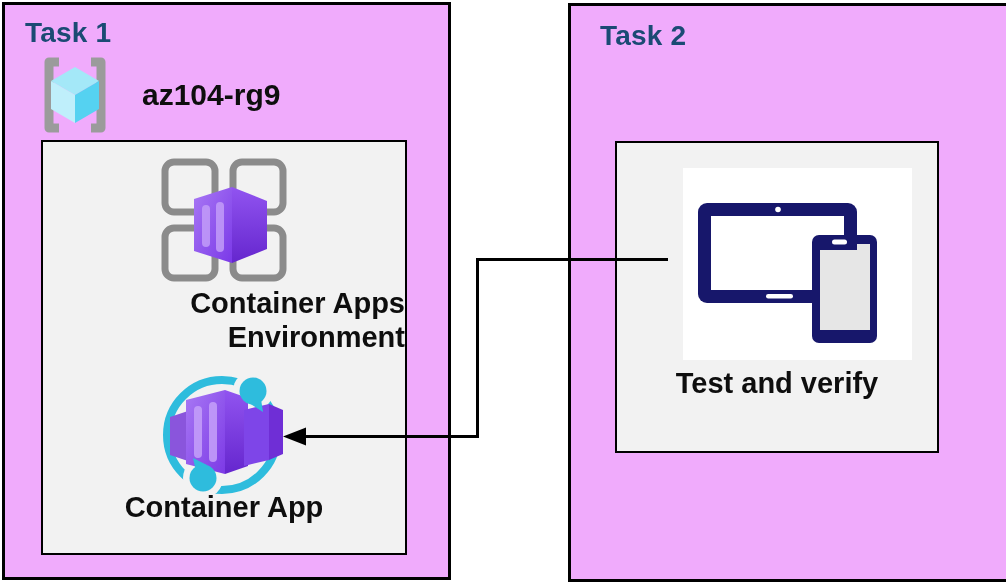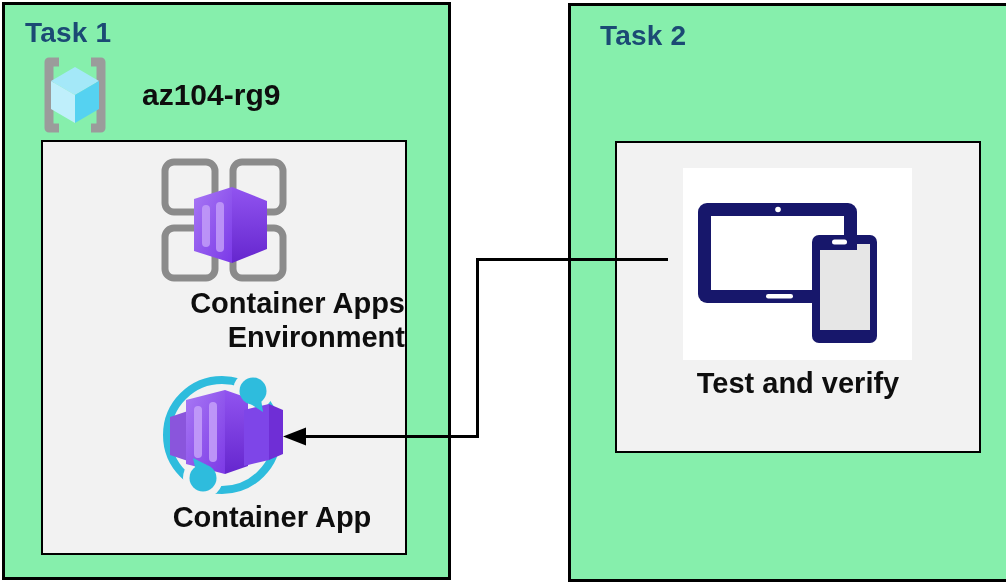--- a/index.html
+++ b/index.html
@@ -1,39 +1,39 @@
 <!DOCTYPE html>
 <html style="--task-label: #1B4A74; --text: #0E0E0E; --border: #000000; --panel-fill: #F2F2F2; --device-navy: #17176B; --app-cyan: #2EBCDD; --square-gray: #8B8B8B; --bracket-gray: #9B9B9B; --cube-top: #A4E8F8; --cube-left: #BFEFFB; --cube-right: #55D2F1; --purple-light: #A478F2; --purple-dark: #7C3AE6;"><head>
 <meta charset="utf-8">
 <style>
   * { margin:0; padding:0; box-sizing:border-box; }
   body { background:#fff; font-family:"Liberation Sans", sans-serif; }
   .canvas { position:relative; width:1006px; height:584px; background:#fff; overflow:hidden; }
 
-  .task-box { position:absolute; background:#86efac; border:3px solid var(--border); }
+  .task-box { position:absolute; background:#f0abfc; border:3px solid var(--border); }
   .task1 { left:2px; top:2px; width:449px; height:578px; }
   .task2 { left:568px; top:3px; width:450px; height:579px; }
 
   .task-label { position:absolute; font-size:28px; font-weight:bold; color:var(--task-label); letter-spacing:0.2px; }
   .task1 .task-label { left:20px; top:12px; }
   .task2 .task-label { left:29px; top:14px; }
 
   .rg-row { position:absolute; left:28px; top:50px; display:flex; align-items:center; gap:25px; }
   .rg-name { font-size:30px; font-weight:bold; color:var(--text); }
 
   .panel { position:absolute; background:var(--panel-fill); border:2px solid var(--border); }
   .panel1 { left:36px; top:135px; width:366px; height:415px; }
-  .panel2 { left:44px; top:135px; width:366px; height:312px; }
+  .panel2 { left:44px; top:135px; width:324px; height:312px; }
 
   .env-icon  { position:absolute; left:117px; top:15px;  width:128px; height:126px; }
   .app-icon  { position:absolute; left:112px; top:228px; width:134px; height:126px; }
 
   .lbl { position:absolute; width:100%; text-align:center; font-size:29px; font-weight:bold; color:var(--text); line-height:34px; }
   .env-label { top:144px;text-align:right; }
-  .app-label { top:358px;margin-left:48px; }
+  .app-label { top:348px; }
   .verify-label { top:223px; }
 
   .device-patch { position:absolute; left:66px; top:25px; width:229px; height:192px; background:#fff; }
   .device-patch svg { display:block; width:100%; height:100%; }
 
   .connector { position:absolute; left:0; top:0; width:1006px; height:584px; z-index:9; pointer-events:none; }
 </style>
 </head>
 <body>
 

